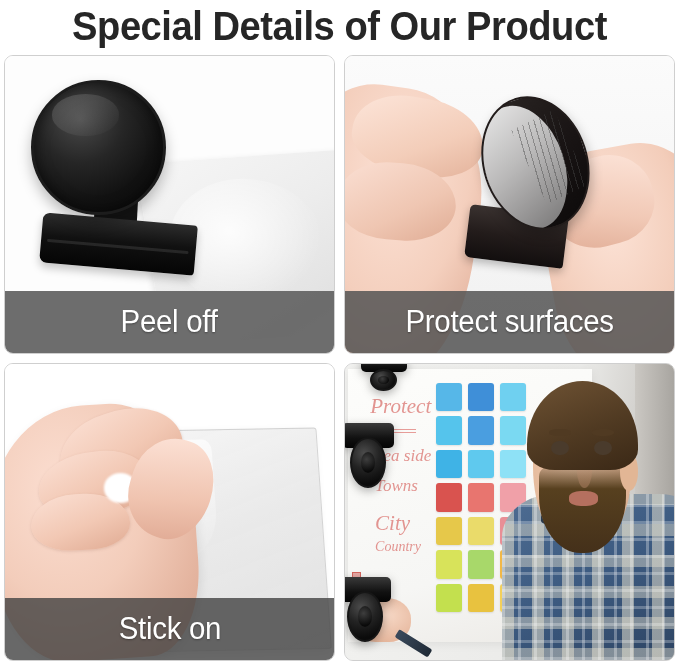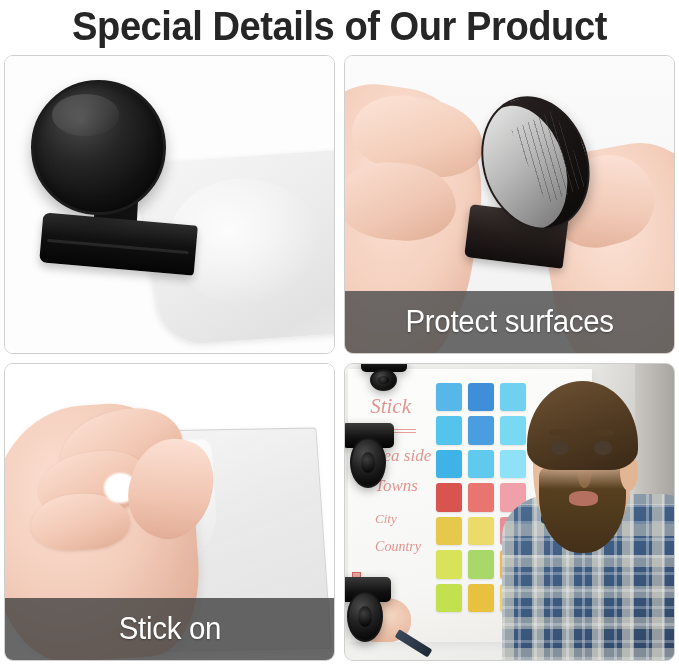--- a/index.html
+++ b/index.html
@@ -360,21 +360,21 @@
     position: absolute;
     left: 9%; top: 22%;
     width: 19%; height: 0;
     border-top: 1.5px solid #e79d99;
     border-bottom: 1.5px solid #e79d99;
     height: 4px;
     z-index: 6;
   }
   .hw-seaside { left: 11%; top: 28%; font-size: 17px; }
   .hw-towns   { left: 11%; top: 39%; font-size: 17px; font-style: italic; }
-  .hw-city    { left: 11%; top: 52%; font-size: 13px; }
+  .hw-city    { left: 11%; top: 52%; font-size: 21px; }
   .hw-country { left: 11%; top: 62%; font-size: 14px; }
 
   .p4-sun {
     position: absolute;
     left: 0%; top: 20%;
     width: 16%; height: 22%;
     z-index: 5;
   }
   .p4-sun span {
     position: absolute;
@@ -581,20 +581,23 @@
   <div id="title">Special Details of Our Product</div>
 
   <div id="grid">
 
     <div class="panel panel-1">
       <div class="photo">
         <div class="p1-film"></div>
         <div class="p1-neck"></div>
         <div class="p1-clipbase"></div>
         <div class="p1-disc"></div>
+      </div>
+      <div class="caption-band">
+        <span class="caption-text">Peel off</span>
       </div>
     </div>
 
     <div class="panel panel-3">
       <div class="photo">
         <div class="p3-hand-l"></div>
         <div class="p3-fl1"></div>
         <div class="p3-fl2"></div>
         <div class="p3-hand-r"></div>
         <div class="p3-fr1"></div>
@@ -625,21 +628,21 @@
       </div>
     </div>
 
     <div class="panel panel-4">
       <div class="photo">
         <div class="p4-wall"></div>
         <div class="p4-doorframe"></div>
 
         <div class="p4-board">
 
-          <div class="hw hw-themes">Stick</div>
+          <div class="hw hw-themes">Protect</div>
           <div class="hw-rule"></div>
           <div class="hw hw-seaside">Sea side</div>
           <div class="hw hw-towns">Towns</div>
           <div class="hw hw-city">City</div>
           <div class="hw hw-country">Country</div>
 
           <div class="p4-sun">
             <span style="transform:rotate(0deg)"></span>
             <span style="transform:rotate(35deg)"></span>
             <span style="transform:rotate(70deg)"></span>

